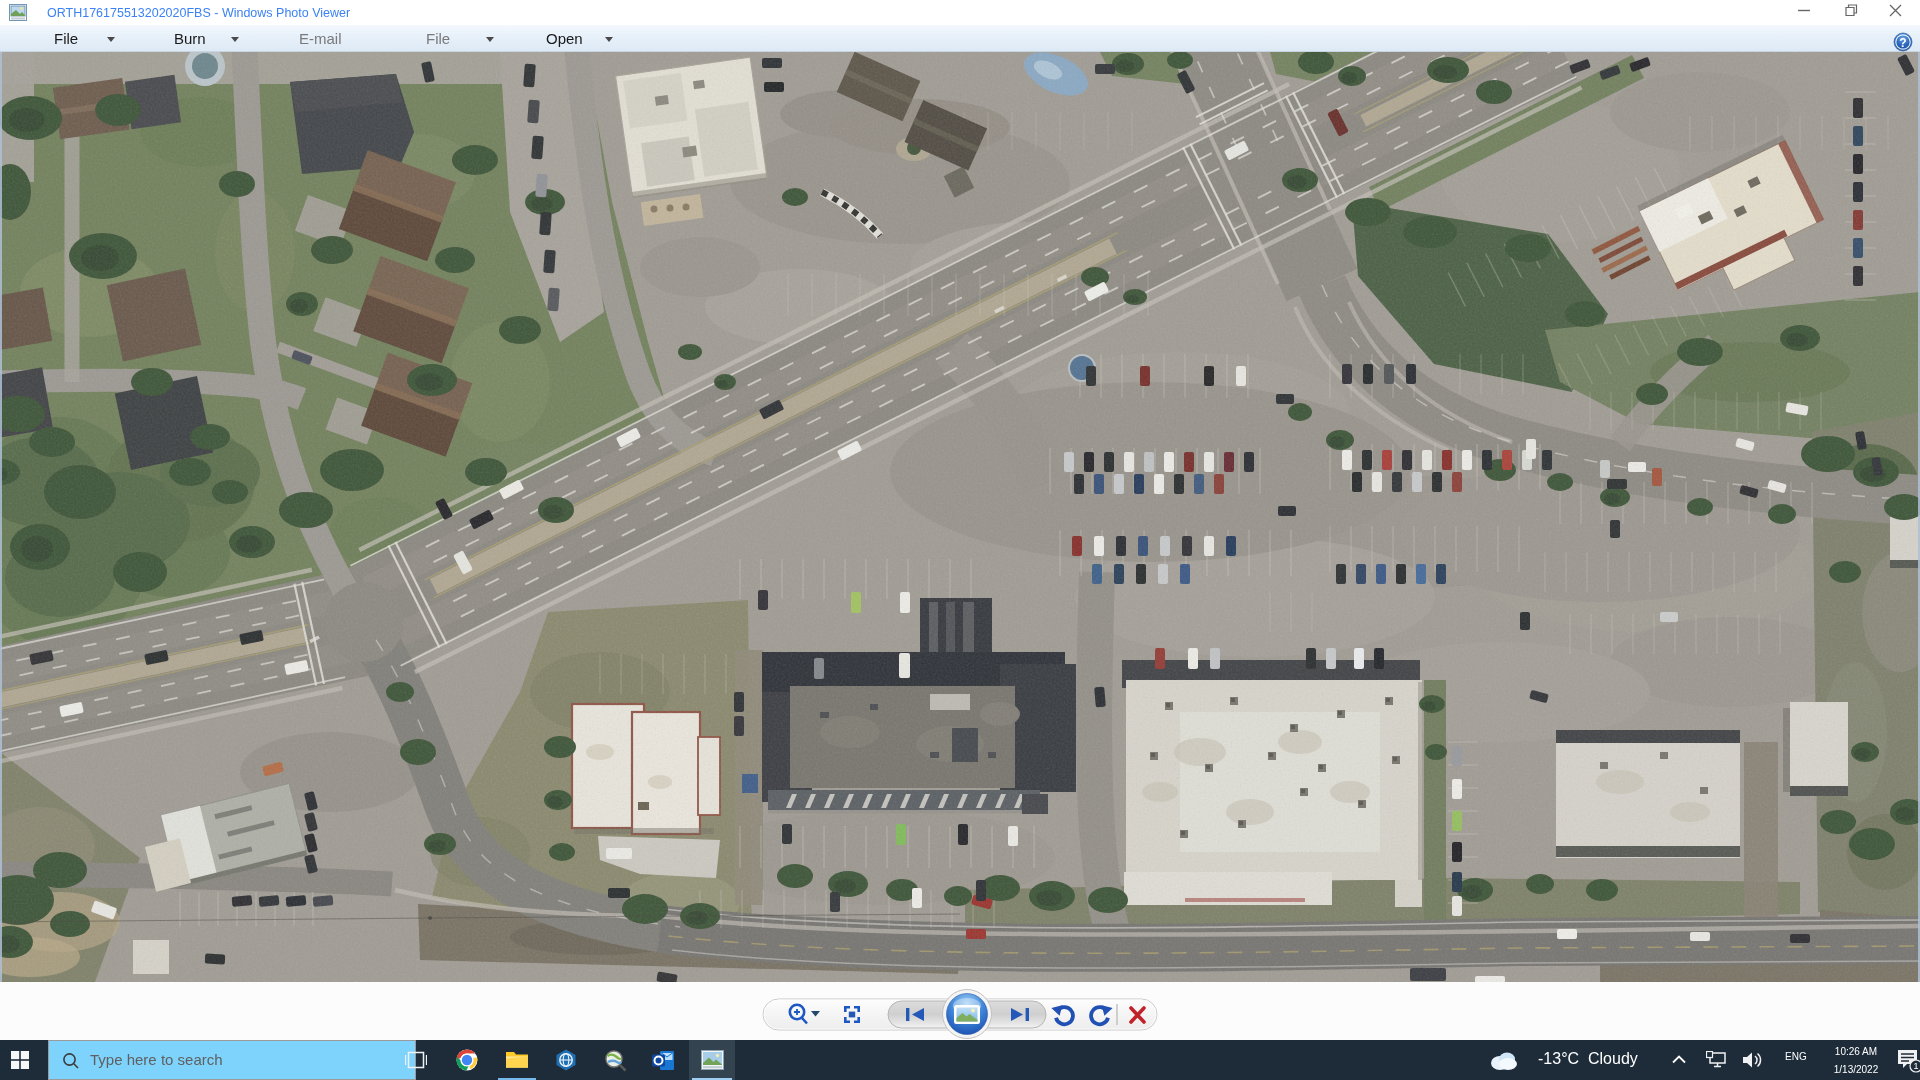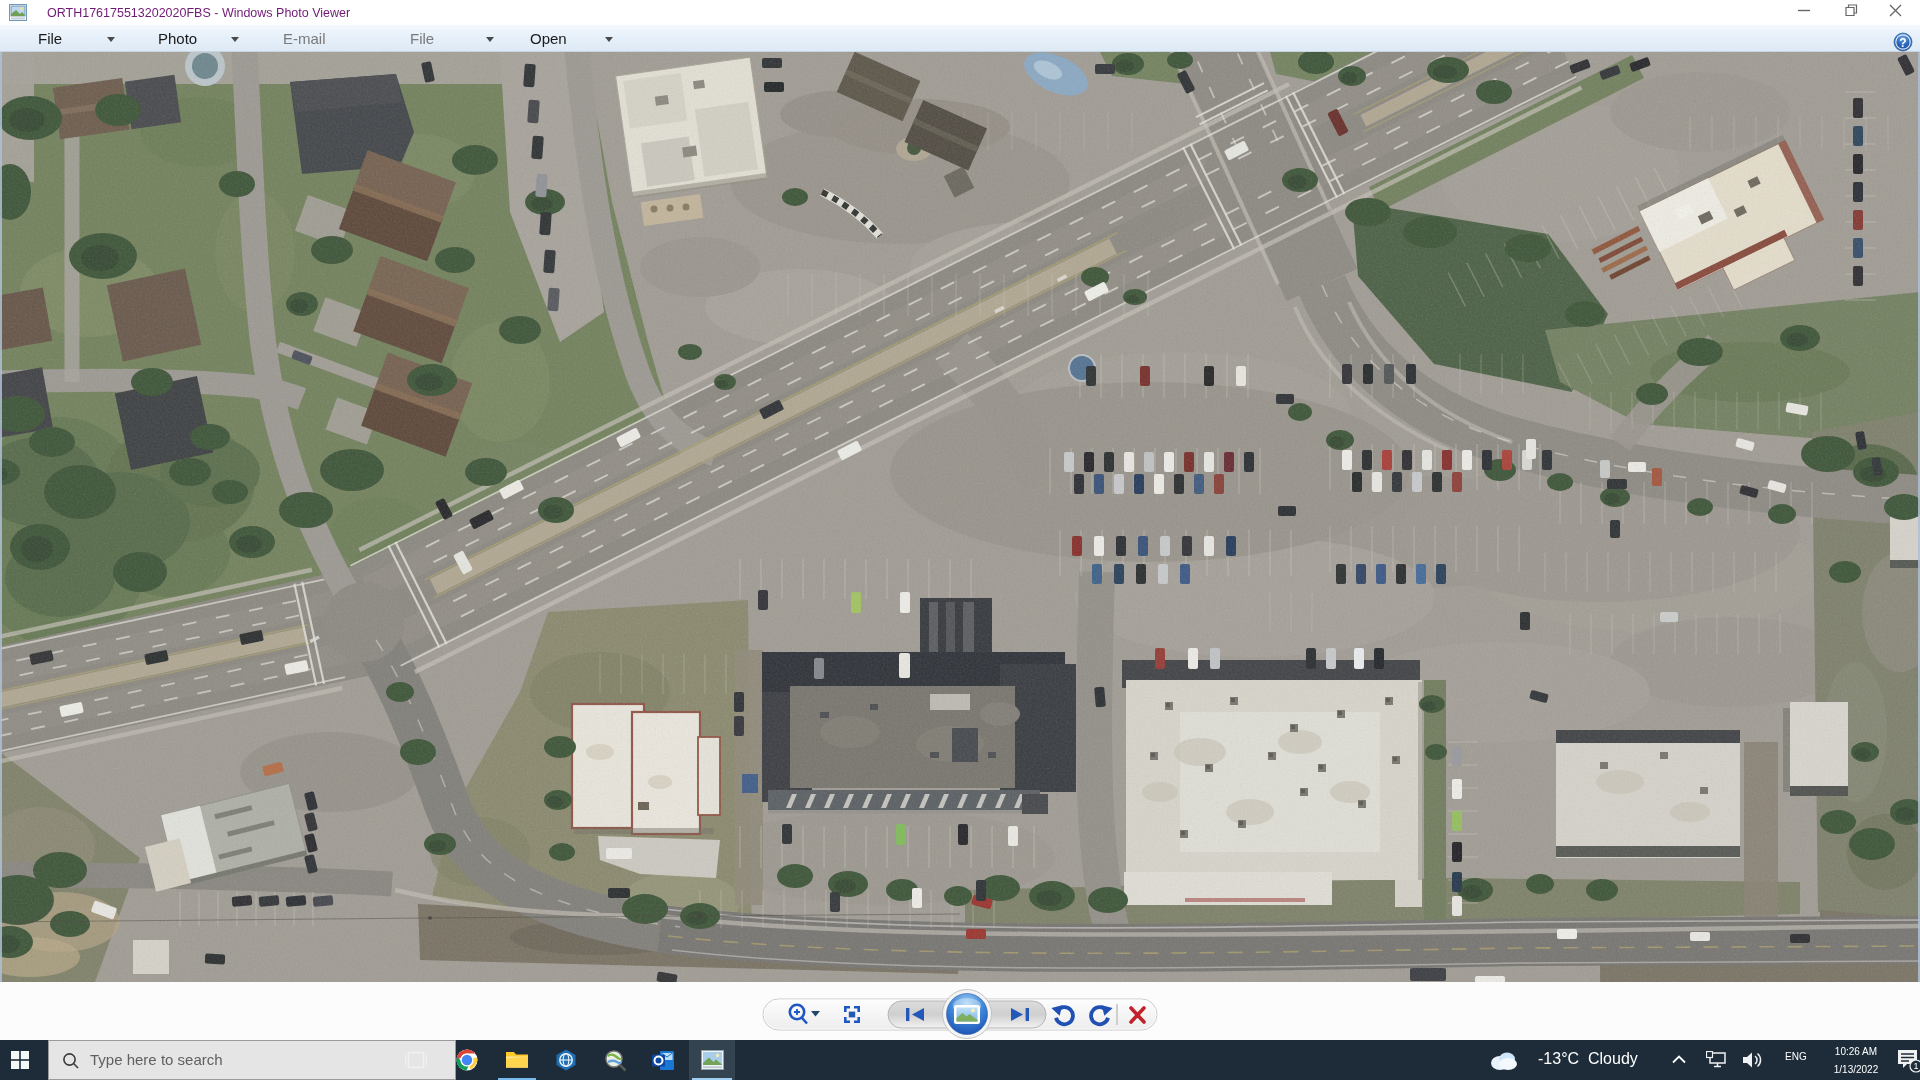--- a/index.html
+++ b/index.html
@@ -1,21 +1,21 @@
 <!DOCTYPE html>
 <html><head>
 <meta charset="utf-8">
 <style>
   html,body{margin:0;padding:0;width:1920px;height:1080px;overflow:hidden;background:#fff;
     font-family:"Liberation Sans", sans-serif;}
   #titlebar{position:absolute;left:0;top:0;width:1920px;height:25px;background:#ffffff;}
-  #titletext{position:absolute;left:47px;top:6px;font-size:12.5px;color:#701a75;}
+  #titletext{position:absolute;left:47px;top:6px;font-size:12.5px;color:#3b82f6;}
   #menubar{position:absolute;left:0;top:25px;width:1920px;height:27px;
     background:linear-gradient(#f4f9fe,#e8f1fa 40%,#dde9f5);border-bottom:1px solid #c8d4e0;box-sizing:border-box;}
-  .menuitem{position:absolute;top:5px;font-size:15px;color:#1a1a1a;}
+  .menuitem{position:absolute;top:5px;font-size:15px;color:#1a1a1a;margin-left:16px;}
   .caret{position:absolute;top:12px;width:0;height:0;border-left:4px solid transparent;
     border-right:4px solid transparent;border-top:5px solid #4a4a4a;}
   #photo{position:absolute;left:0;top:52px;width:1920px;height:930px;}
   #whitestrip{position:absolute;left:0;top:982px;width:1920px;height:58px;background:#fcfcfc;}
   #taskbar{position:absolute;left:0;top:1040px;width:1920px;height:40px;background:#1e2c3a;}
 </style>
 </head>
 <body>
 
 <div id="titlebar">
@@ -34,21 +34,21 @@
     <path d="M8 10.5 H20" stroke="#666" stroke-width="1.4" fill="none"></path>
     <path d="M56 7.5 H64 V15.5 H56 Z" stroke="#666" stroke-width="1.2" fill="none"></path>
     <path d="M58.5 7.5 V5 H66.5 V13 H64" stroke="#666" stroke-width="1.2" fill="none"></path>
     <path d="M100 5 L111 16 M111 5 L100 16" stroke="#666" stroke-width="1.3" fill="none"></path>
   </svg>
 </div>
 
 <div id="menubar">
   <div class="menuitem" style="left:38px">File</div>
     <div class="caret" style="left:107px"></div>
-  <div class="menuitem" style="left:158px">Photo</div>
+  <div class="menuitem" style="left:158px">Burn</div>
     <div class="caret" style="left:231px"></div>
   <div class="menuitem" style="left:283px;color:#7a7a7a">E-mail</div>
   <div class="menuitem" style="left:410px;color:#7a7a7a">File</div>
     <div class="caret" style="left:486px"></div>
   <div class="menuitem" style="left:530px">Open</div>
     <div class="caret" style="left:605px"></div>
 
   <svg style="position:absolute;left:1893px;top:7px" width="20" height="20" viewBox="0 0 20 20">
     <defs>
         <radialGradient id="helpg" cx="0.5" cy="0.3" r="0.8">
@@ -1149,21 +1149,21 @@
 
 <div id="taskbar">
 
 <svg style="position:absolute;left:11px;top:11px" width="18" height="18" viewBox="0 0 18 18">
   <rect x="0" y="0" width="8.2" height="8.2" fill="#f5f6f7"></rect>
   <rect x="9.8" y="0" width="8.2" height="8.2" fill="#f5f6f7"></rect>
   <rect x="0" y="9.8" width="8.2" height="8.2" fill="#f5f6f7"></rect>
   <rect x="9.8" y="9.8" width="8.2" height="8.2" fill="#f5f6f7"></rect>
 </svg>
 
-<div style="position:absolute;left:48px;top:0;width:408px;height:40px;background:#e5e5e5;border:1px solid #9a9a9a;box-sizing:border-box;padding-left:30px;">
+<div style="position:absolute;left:48px;top:0;width:368px;height:40px;background:#7dd3fc;border:1px solid #9a9a9a;box-sizing:border-box;padding-left:30px;">
   <svg style="position:absolute;left:13px;top:11px" width="18" height="18" viewBox="0 0 18 18">
     <circle cx="7.5" cy="7.5" r="5.6" fill="none" stroke="#3b3b3b" stroke-width="1.6"></circle>
     <line x1="11.8" y1="11.8" x2="16" y2="16" stroke="#3b3b3b" stroke-width="1.6"></line>
   </svg>
   <span style="position:absolute;left:41px;top:10px;font-size:15px;color:#606060;">Type here to search</span>
 </div>
 
 <svg style="position:absolute;left:405px;top:10px" width="22" height="20" viewBox="0 0 22 20">
   <rect x="3.5" y="2.5" width="15" height="15" fill="none" stroke="#f0f1f2" stroke-width="1.5"></rect>
   <path d="M 0.5,5 L 0.5,15" stroke="#f0f1f2" stroke-width="1.3"></path>

